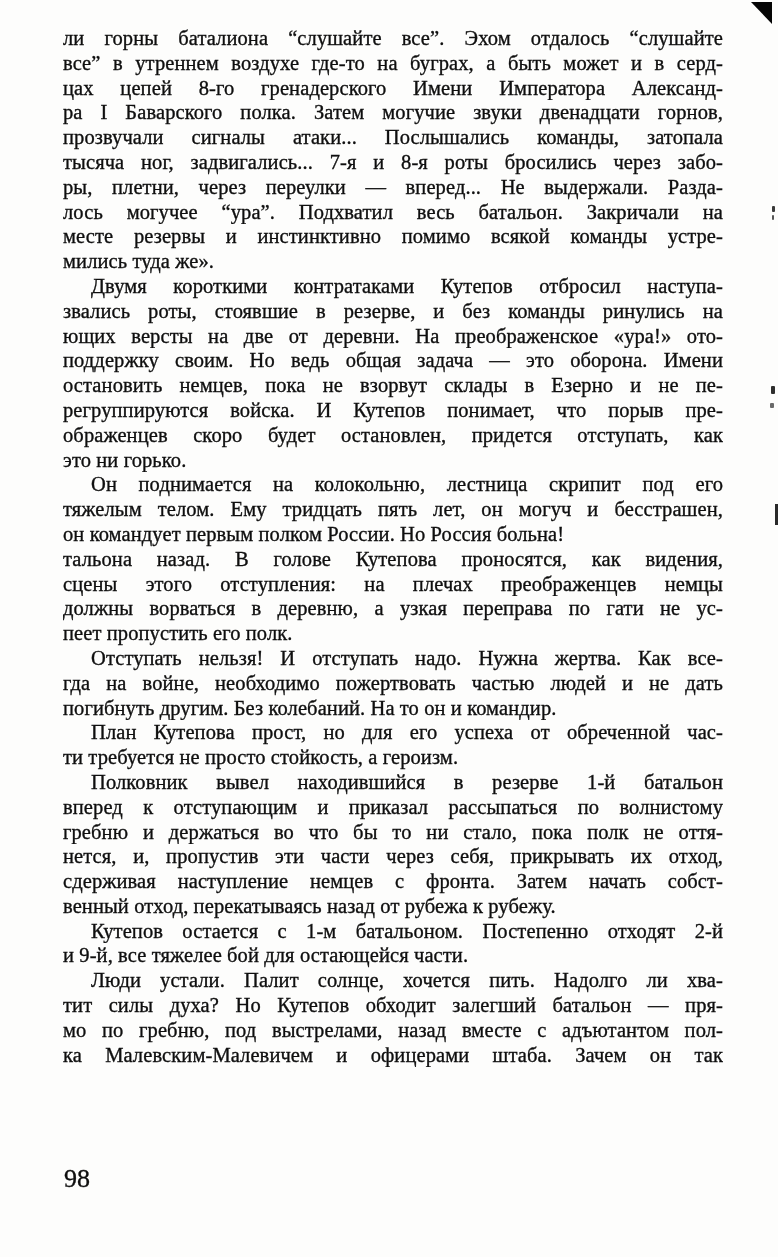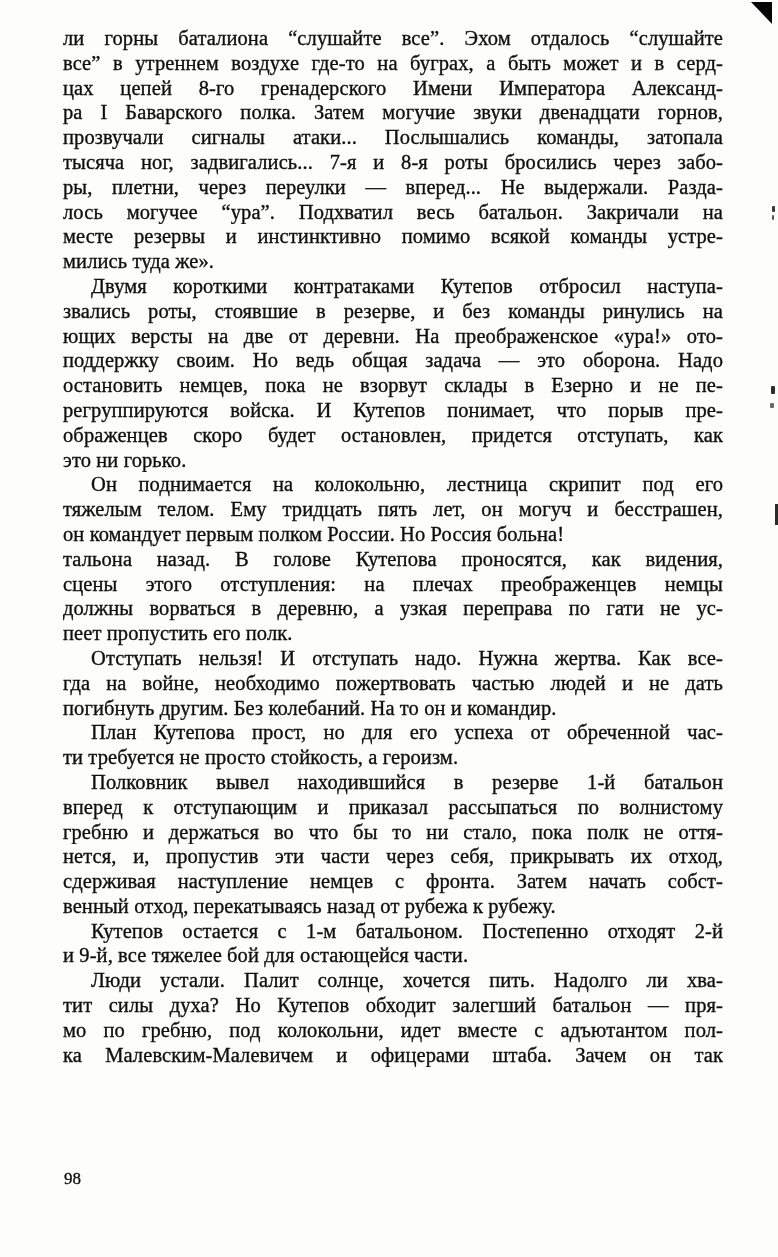--- a/index.html
+++ b/index.html
@@ -38,21 +38,21 @@
   .line.p-last {
     text-align-last: left;
   }
   .line.p-first-indent {
     text-indent: 28px;
   }
   #page-number {
     position: absolute;
     left: 64px;
     top: 1167px;
-    font-size: 17px;
+    font-size: 26px;
     line-height: 24px;
     -webkit-text-stroke: 0.35px #0f0f0f;
   }
   
   #corner-triangle {
     position: absolute;
     left: 751px;
     top: 2px;
     width: 0;
     height: 0;
@@ -84,21 +84,21 @@
       <div class="line">ра I Баварского полка. Затем могучие звуки двенадцати горнов,</div>
       <div class="line">прозвучали сигналы атаки... Послышались команды, затопала</div>
       <div class="line">тысяча ног, задвигались... 7-я и 8-я роты бросились через забо-</div>
       <div class="line">ры, плетни, через переулки — вперед... Не выдержали. Разда-</div>
       <div class="line">лось могучее “ура”. Подхватил весь батальон. Закричали на</div>
       <div class="line">месте резервы и инстинктивно помимо всякой команды устре-</div>
       <div class="line p-last">мились туда же».</div>
       <div class="line p-first-indent">Двумя короткими контратаками Кутепов отбросил наступа-</div>
       <div class="line">звались роты, стоявшие в резерве, и без команды ринулись на</div>
       <div class="line">ющих версты на две от деревни. На преображенское «ура!» ото-</div>
-      <div class="line">поддержку своим. Но ведь общая задача — это оборона. Надо</div>
+      <div class="line">поддержку своим. Но ведь общая задача — это оборона. Имени</div>
       <div class="line">остановить немцев, пока не взорвут склады в Езерно и не пе-</div>
       <div class="line">регруппируются войска. И Кутепов понимает, что порыв пре-</div>
       <div class="line">ображенцев скоро будет остановлен, придется отступать, как</div>
       <div class="line p-last">это ни горько.</div>
       <div class="line p-first-indent">Он поднимается на колокольню, лестница скрипит под его</div>
       <div class="line">тяжелым телом. Ему тридцать пять лет, он могуч и бесстрашен,</div>
       <div class="line p-last">он командует первым полком России. Но Россия больна!</div>
       <div class="line">тальона назад. В голове Кутепова проносятся, как видения,</div>
       <div class="line">сцены этого отступления: на плечах преображенцев немцы</div>
       <div class="line">должны ворваться в деревню, а узкая переправа по гати не ус-</div>
@@ -111,21 +111,21 @@
       <div class="line p-first-indent">Полковник вывел находившийся в резерве 1-й батальон</div>
       <div class="line">вперед к отступающим и приказал рассыпаться по волнистому</div>
       <div class="line">гребню и держаться во что бы то ни стало, пока полк не оття-</div>
       <div class="line">нется, и, пропустив эти части через себя, прикрывать их отход,</div>
       <div class="line">сдерживая наступление немцев с фронта. Затем начать собст-</div>
       <div class="line p-last">венный отход, перекатываясь назад от рубежа к рубежу.</div>
       <div class="line p-first-indent">Кутепов остается с 1-м батальоном. Постепенно отходят 2-й</div>
       <div class="line p-last">и 9-й, все тяжелее бой для остающейся части.</div>
       <div class="line p-first-indent">Люди устали. Палит солнце, хочется пить. Надолго ли хва-</div>
       <div class="line">тит силы духа? Но Кутепов обходит залегший батальон — пря-</div>
-      <div class="line">мо по гребню, под колокольни, идет вместе с адъютантом пол-</div>
+      <div class="line">мо по гребню, под выстрелами, назад вместе с адъютантом пол-</div>
       <div class="line">ка Малевским-Малевичем и офицерами штаба. Зачем он так</div>
     </div>
 
   <div id="page-number">98</div>
 
   <div id="speck-1" class="speck"></div>
   <div id="speck-2" class="speck"></div>
   <div id="speck-3" class="speck"></div>
   <div id="speck-4" class="speck"></div>
   <div id="edge-dash" class="speck"></div>

